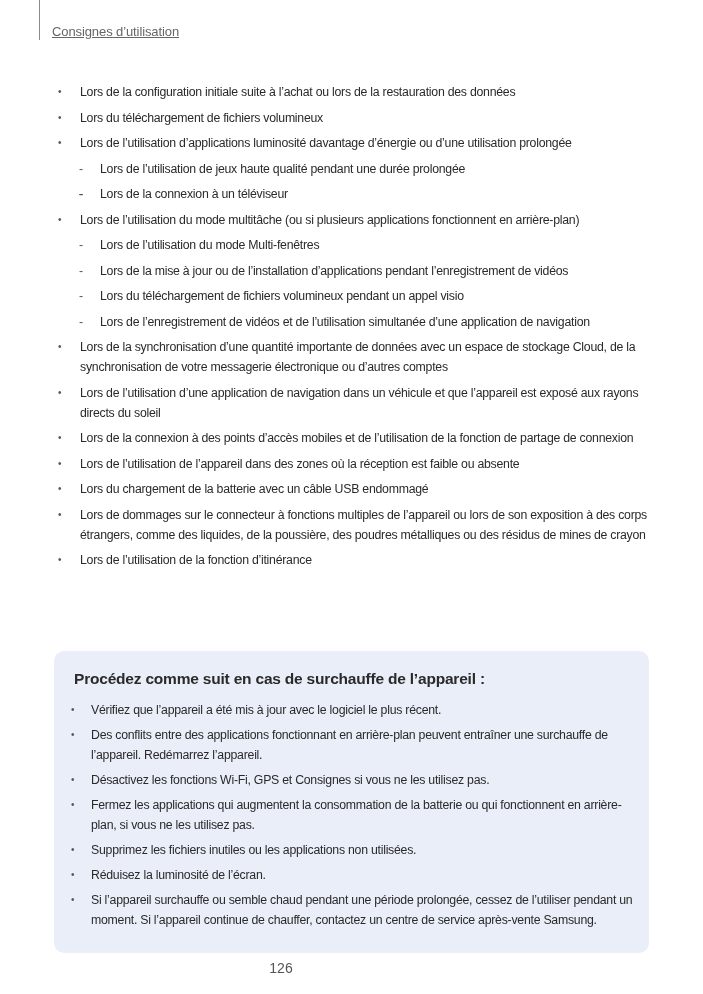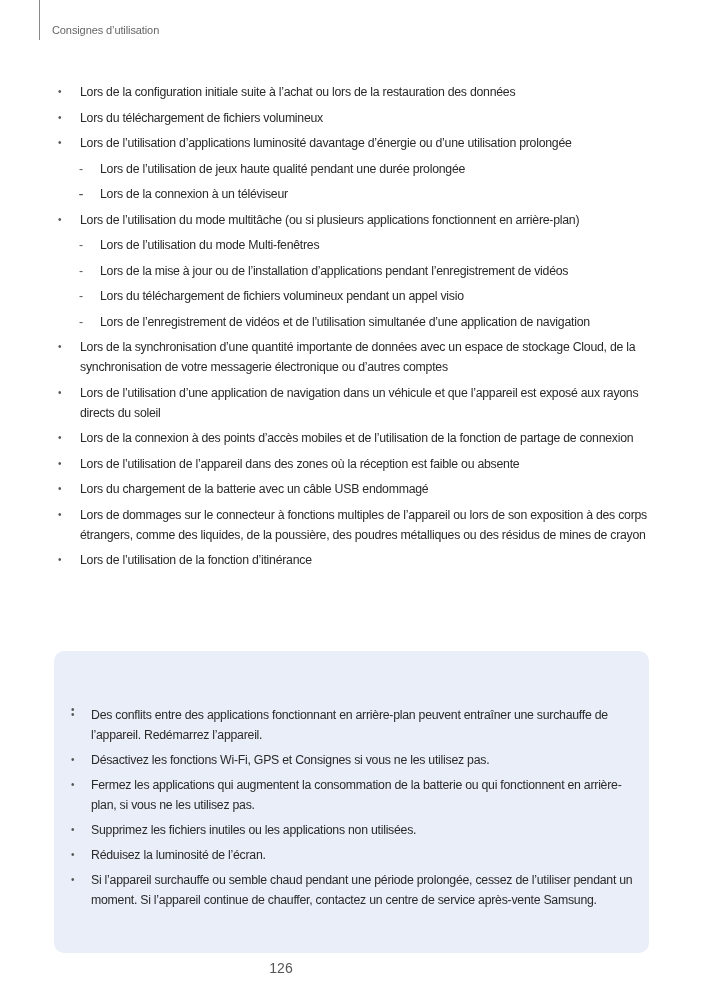--- a/index.html
+++ b/index.html
@@ -1,19 +1,19 @@
 <!DOCTYPE html>
 <html><head>
 <meta charset="utf-8">
 <style>
   html, body { margin: 0; padding: 0; background: #ffffff; }
   body { width: 703px; height: 994px; position: relative; overflow: hidden;
          font-family: "Liberation Sans", sans-serif; color: #2a2a2a; }
   .header-rule { position: absolute; left: 39px; top: 0; width: 1px; height: 40px; background: #8a8a8a; }
-  .header-title { position: absolute; left: 52px; top: 24px; font-size: 11px; color: #666666; letter-spacing: -0.1px; }
+  .header-title { position: absolute; left: 52px; top: 24px; font-size: 13px; color: #666666; letter-spacing: -0.1px; text-decoration: underline; }
   .content { position: absolute; left: 58px; top: 82px; width: 600px; font-size: 12.3px; letter-spacing: -0.25px; }
   .item { position: relative; padding-left: 22px; line-height: 20px; margin-bottom: 5.5px; }
   .item .bullet { position: absolute; left: 0; top: 0; width: 10px; text-align: left; color: #555; font-size: 10px; }
   .sub { position: relative; padding-left: 42px; line-height: 20px; margin-bottom: 5.5px; }
   .sub .dash { position: absolute; left: 21px; top: 0; color: #555; }
   .box { position: absolute; left: 54px; top: 651px; width: 595px; height: 302px;
          background: #e9eef8; border-radius: 10px; }
   .box-title { position: absolute; left: 20px; top: 19px; font-size: 15.5px; font-weight: bold; color: #2a2a2a; letter-spacing: -0.2px; }
   .box-list { position: absolute; left: 17px; top: 49px; width: 565px; font-size: 12.3px; letter-spacing: -0.25px; }
   .box-list .item { padding-left: 20px; margin-bottom: 5px; }
@@ -41,22 +41,23 @@
     <div class="item"><span class="bullet">•</span><span>Lors de la synchronisation d’une quantité importante de données avec un espace de stockage Cloud, de la synchronisation de votre messagerie électronique ou d’autres comptes</span></div>
     <div class="item"><span class="bullet">•</span><span>Lors de l’utilisation d’une application de navigation dans un véhicule et que l’appareil est exposé aux rayons directs du soleil</span></div>
     <div class="item"><span class="bullet">•</span><span>Lors de la connexion à des points d’accès mobiles et de l’utilisation de la fonction de partage de connexion</span></div>
     <div class="item"><span class="bullet">•</span><span>Lors de l’utilisation de l’appareil dans des zones où la réception est faible ou absente</span></div>
     <div class="item"><span class="bullet">•</span><span>Lors du chargement de la batterie avec un câble USB endommagé</span></div>
     <div class="item"><span class="bullet">•</span><span>Lors de dommages sur le connecteur à fonctions multiples de l’appareil ou lors de son exposition à des corps étrangers, comme des liquides, de la poussière, des poudres métalliques ou des résidus de mines de crayon</span></div>
     <div class="item"><span class="bullet">•</span><span>Lors de l’utilisation de la fonction d’itinérance</span></div>
   </div>
 
 <div class="box">
+  <div class="box-title">Procédez comme suit en cas de surchauffe de l’appareil :</div>
   <div class="box-list" id="tip-list">
-      <div class="item"><span class="bullet">•</span></div>
+      <div class="item"><span class="bullet">•</span><span>Vérifiez que l’appareil a été mis à jour avec le logiciel le plus récent.</span></div>
       <div class="item"><span class="bullet">•</span><span>Des conflits entre des applications fonctionnant en arrière-plan peuvent entraîner une surchauffe de l’appareil. Redémarrez l’appareil.</span></div>
       <div class="item"><span class="bullet">•</span><span>Désactivez les fonctions Wi-Fi, GPS et Consignes si vous ne les utilisez pas.</span></div>
       <div class="item"><span class="bullet">•</span><span>Fermez les applications qui augmentent la consommation de la batterie ou qui fonctionnent en arrière-plan, si vous ne les utilisez pas.</span></div>
       <div class="item"><span class="bullet">•</span><span>Supprimez les fichiers inutiles ou les applications non utilisées.</span></div>
       <div class="item"><span class="bullet">•</span><span>Réduisez la luminosité de l’écran.</span></div>
       <div class="item"><span class="bullet">•</span><span>Si l’appareil surchauffe ou semble chaud pendant une période prolongée, cessez de l’utiliser pendant un moment. Si l’appareil continue de chauffer, contactez un centre de service après-vente Samsung.</span></div>
     </div>
 </div>
 
 <div class="page-number">126</div>

